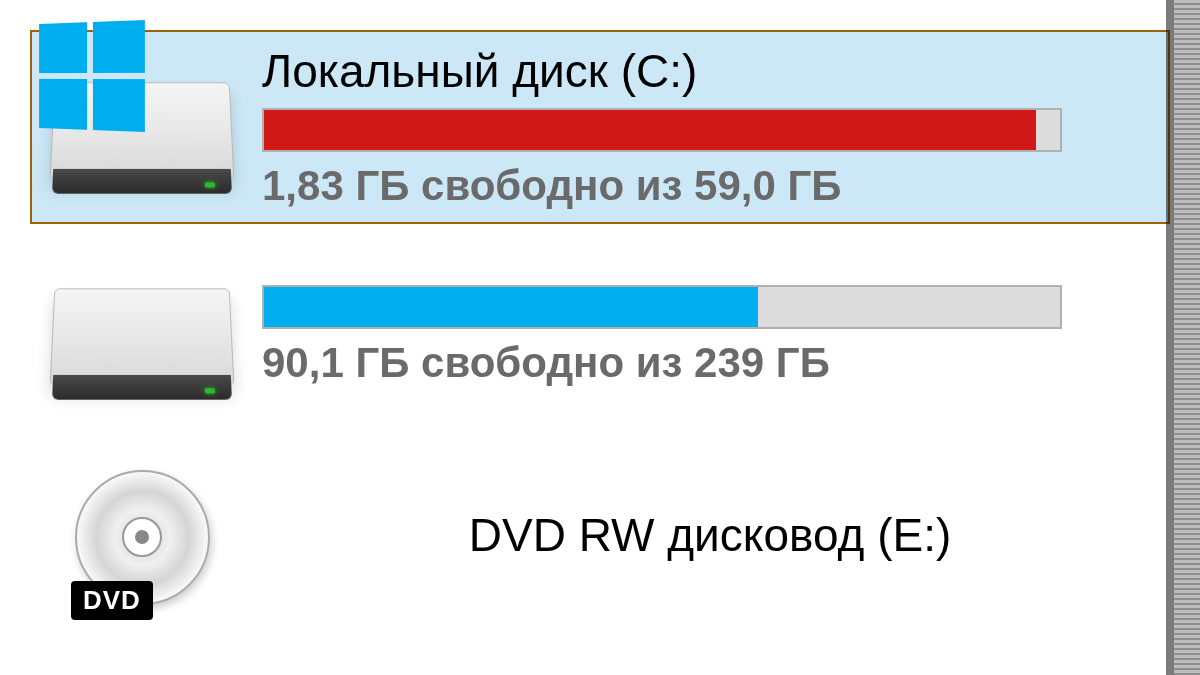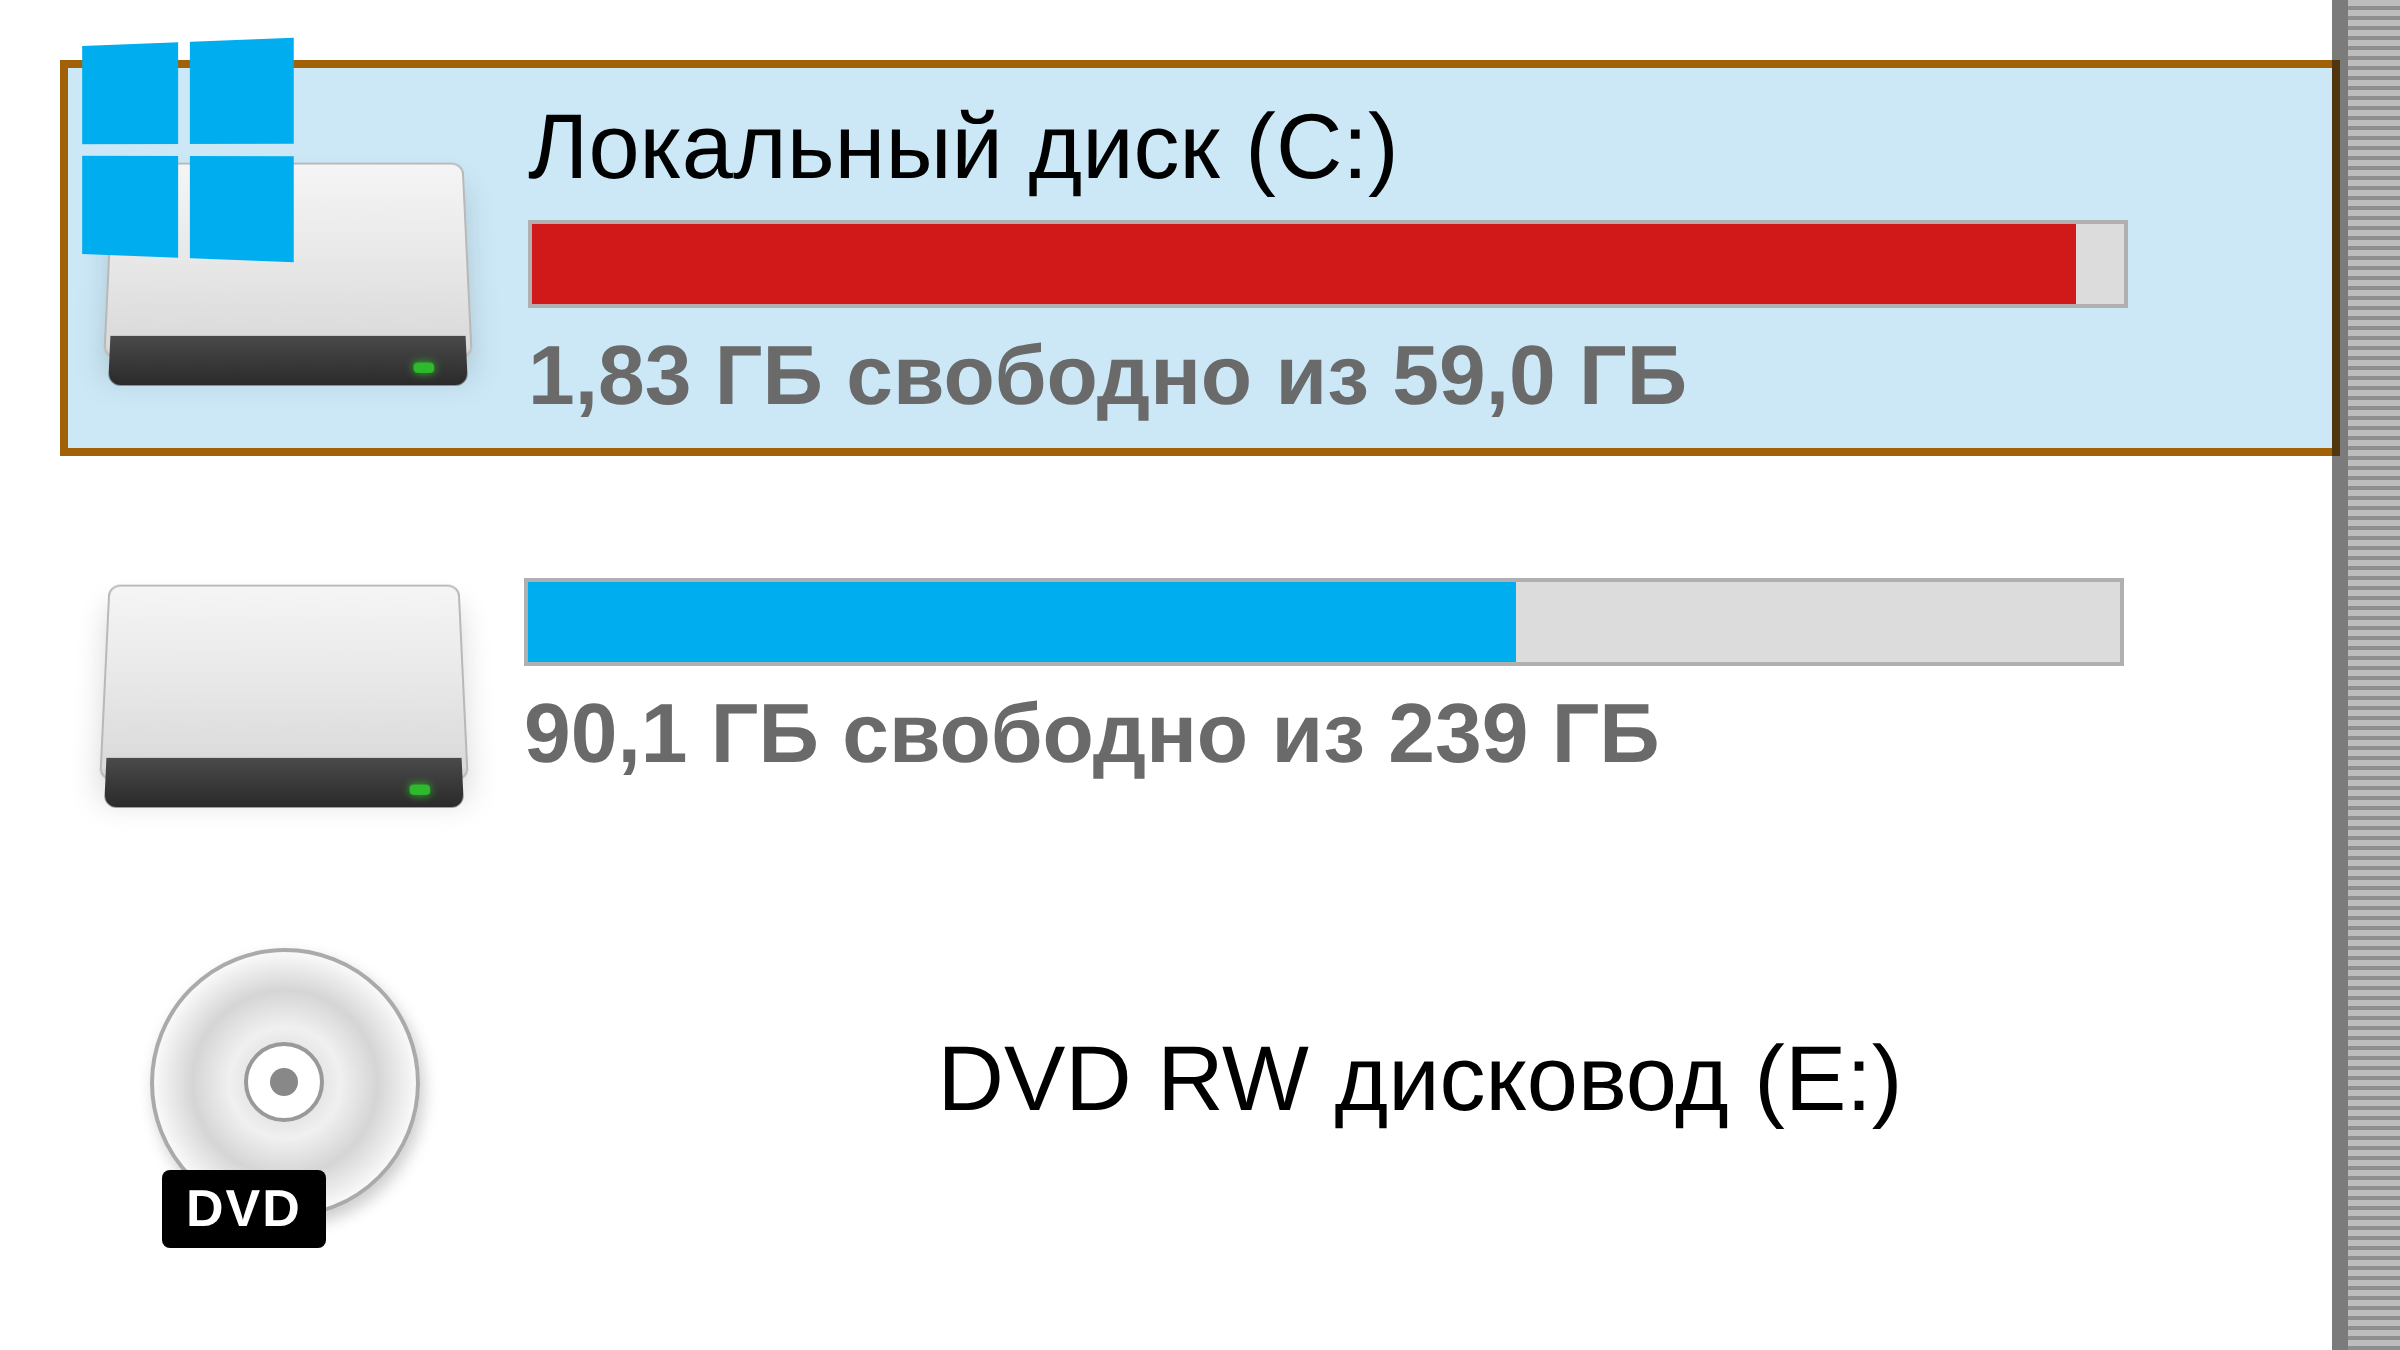--- a/index.html
+++ b/index.html
@@ -16,21 +16,22 @@
     }
     .drive-item {
       display: flex;
       align-items: center;
       padding: 12px 10px;
       margin-bottom: 18px;
       border: 2px solid transparent;
     }
     .drive-item.selected {
       background: #cce8f7;
-      border: 4px solid #a16207;
+      border: 2px solid #a16207;
+      align-items: flex-end;
     }
     .drive-icon {
       width: 200px;
       height: 160px;
       flex-shrink: 0;
       display: flex;
       align-items: center;
       justify-content: center;
       position: relative;
       margin-right: 20px;
@@ -114,21 +115,21 @@
       position: absolute;
       top: 50%; left: 50%;
       transform: translate(-50%,-50%);
       width: 14px; height: 14px;
       border-radius: 50%;
       background: #888;
     }
     .dvd-badge {
       position: absolute;
       bottom: -8px;
-      left: 14px;
+      left: 4px;
       background: #000;
       color: #fff;
       font-weight: bold;
       font-size: 26px;
       padding: 4px 12px;
       border-radius: 4px;
       letter-spacing: 1px;
       font-family: Arial, sans-serif;
     }
     .drive-info {

